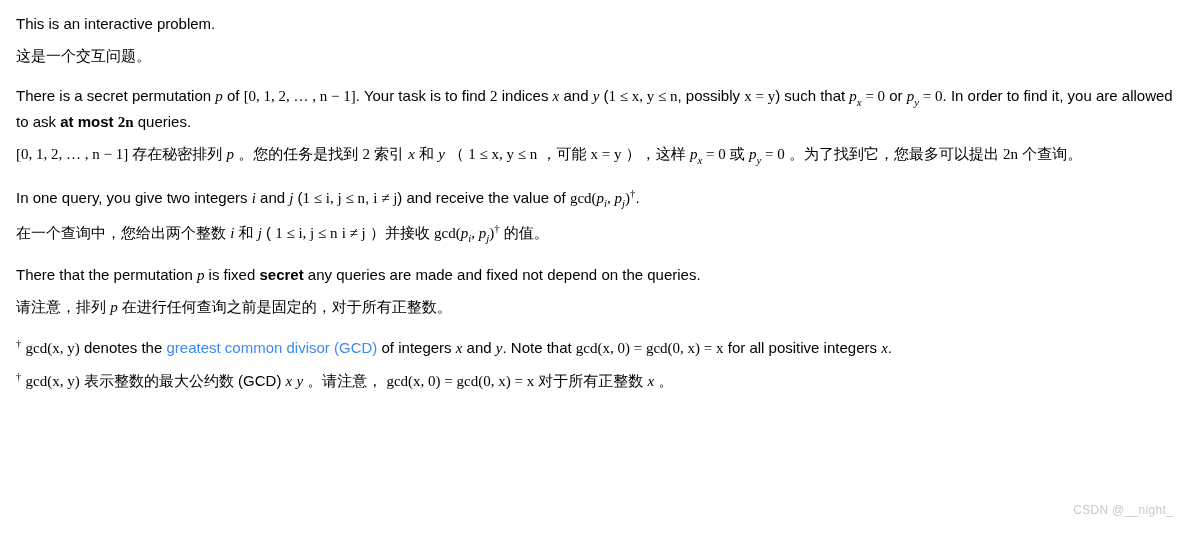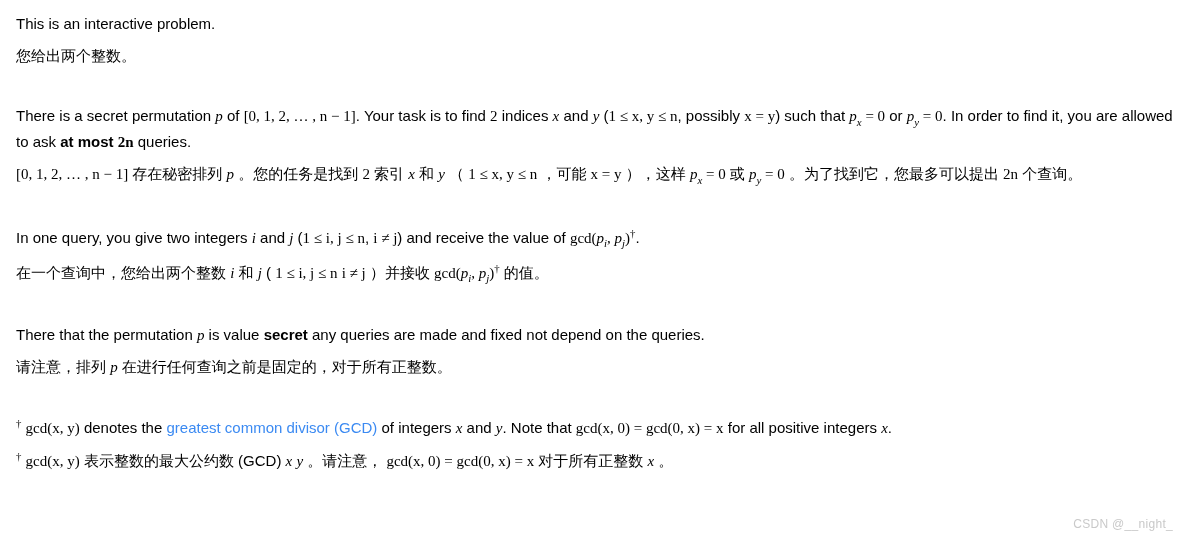--- a/index.html
+++ b/index.html
@@ -18,21 +18,21 @@
     }
     .italic {
     }
     .bold {
       font-weight: bold;
     }
     .para {
       margin-bottom: 8px;
     }
     .section-gap {
-      margin-top: 36px;
+      margin-top: 16px;
     }
     .math {
       font-family: "Times New Roman", Cambria, serif;
     }
     .mathit {
       font-family: "Times New Roman", Cambria, serif;
       font-style: italic;
     }
     .sub {
       font-size: 0.72em;
@@ -46,50 +46,50 @@
       position: relative;
     }
     a.link {
       color: #3b8af2;
       text-decoration: none;
       text-align: right;
     }
     .watermark {
       position: fixed;
       right: 18px;
-      bottom: 18px;
+      bottom: 32px;
       color: #c9c9c9;
       font-size: 12px;
       letter-spacing: 0.3px;
     }
   </style>
 </head>
 <body>
 
 <div class="para italic"><span>This is an interactive problem.</span></div>
-<div class="para italic"><span>您给出两个整数。</span></div>
+<div class="para italic"><span>这是一个交互问题。</span></div>
 
 <div class="para section-gap">
   <span>There is a secret permutation </span><span class="mathit">p</span><span> of </span><span class="math">[0, 1, 2, … , n − 1]</span><span>. Your task is to find </span><span class="math">2</span><span> indices </span><span class="mathit">x</span><span> and </span><span class="mathit">y</span><span> (</span><span class="math">1 ≤ x, y ≤ n</span><span>, possibly </span><span class="math">x = y</span><span>) such that </span><span class="mathit">p</span><span class="mathit sub">x</span><span class="math"> = 0</span><span> or </span><span class="mathit">p</span><span class="mathit sub">y</span><span class="math"> = 0</span><span>. In order to find it, you are allowed to ask </span><span class="bold">at most </span><span class="math bold">2n</span><span> queries.</span>
 </div>
 
 <div class="para">
   <span class="math">[0, 1, 2, … , n − 1]</span><span> 存在秘密排列 </span><span class="mathit">p</span><span> 。您的任务是找到 </span><span class="math">2</span><span> 索引 </span><span class="mathit">x</span><span> 和 </span><span class="mathit">y</span><span> （ </span><span class="math">1 ≤ x, y ≤ n</span><span> ，可能 </span><span class="math">x = y</span><span> ），这样 </span><span class="mathit">p</span><span class="mathit sub">x</span><span class="math"> = 0</span><span> 或 </span><span class="mathit">p</span><span class="mathit sub">y</span><span class="math"> = 0</span><span> 。为了找到它，您最多可以提出 </span><span class="math">2n</span><span> 个查询。</span>
 </div>
 
 <div class="para section-gap">
   <span>In one query, you give two integers </span><span class="mathit">i</span><span> and </span><span class="mathit">j</span><span> (</span><span class="math">1 ≤ i, j ≤ n</span><span>, </span><span class="math">i ≠ j</span><span>) and receive the value of </span><span class="math">gcd(</span><span class="mathit">p</span><span class="mathit sub">i</span><span class="math">, </span><span class="mathit">p</span><span class="mathit sub">j</span><span class="math">)</span><span class="math sup">†</span><span>.</span>
 </div>
 
 <div class="para">
   <span>在一个查询中，您给出两个整数 </span><span class="mathit">i</span><span> 和 </span><span class="mathit">j</span><span> ( </span><span class="math">1 ≤ i, j ≤ n</span><span> </span><span class="math">i ≠ j</span><span> ）并接收 </span><span class="math">gcd(</span><span class="mathit">p</span><span class="mathit sub">i</span><span class="math">, </span><span class="mathit">p</span><span class="mathit sub">j</span><span class="math">)</span><span class="math sup">†</span><span> 的值。</span>
 </div>
 
 <div class="para section-gap">
-  <span>There that the permutation </span><span class="mathit">p</span><span> is value </span><span class="bold">secret</span><span> any queries are made and fixed not depend on the queries.</span>
+  <span>There that the permutation </span><span class="mathit">p</span><span> is fixed </span><span class="bold">secret</span><span> any queries are made and fixed not depend on the queries.</span>
 </div>
 
 <div class="para">
   <span>请注意，排列 </span><span class="mathit">p</span><span> 在进行任何查询之前是固定的，对于所有正整数。</span>
 </div>
 
 <div class="para section-gap">
   <span class="math sup">†</span> <span class="math">gcd(x, y)</span><span> denotes the </span><a href="#" class="link">greatest common divisor (GCD)</a><span> of integers </span><span class="mathit">x</span><span> and </span><span class="mathit">y</span><span>. Note that </span><span class="math">gcd(x, 0) = gcd(0, x) = x</span><span> for all positive integers </span><span class="mathit">x</span><span>.</span>
 </div>
 

